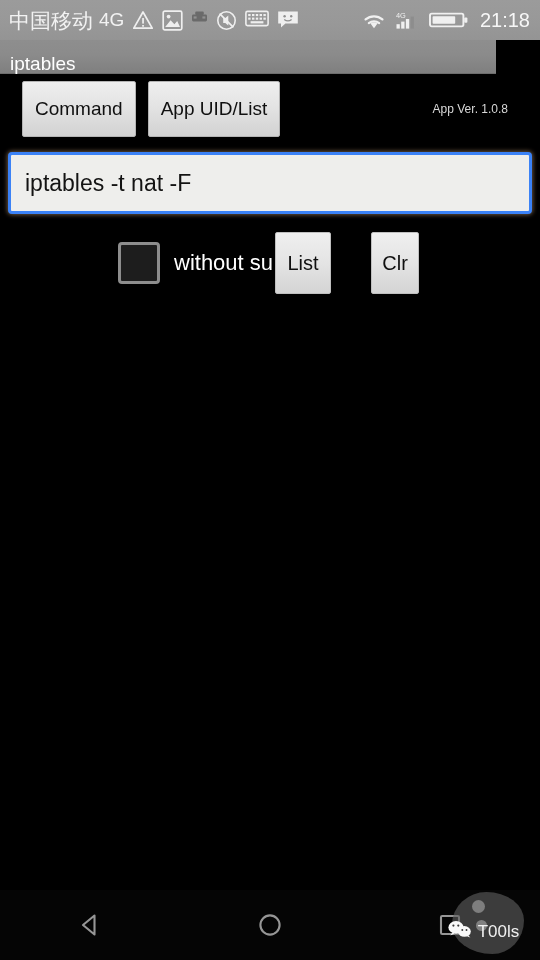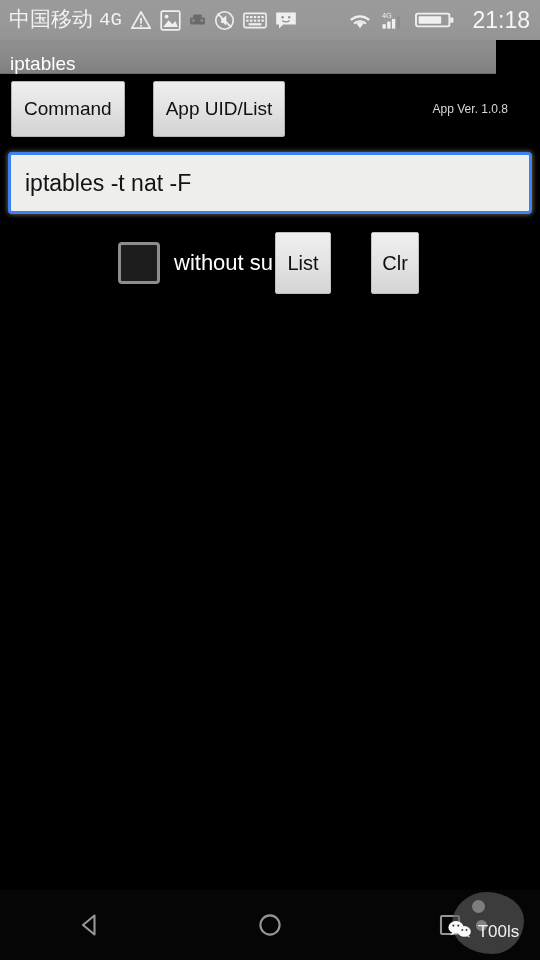--- a/index.html
+++ b/index.html
@@ -29,24 +29,23 @@
     width: 540px;
     height: 40px;
     background: linear-gradient(to bottom, #9b9b9b 0%, #989898 60%, #949494 100%);
     display: flex;
     align-items: center;
     box-sizing: border-box;
     padding: 0 10px 0 9px;
   }
   .sb-left {
     display: flex;
-    align-items: center;
+    align-items: flex-start;
     flex: 1 1 auto;
     min-width: 0;
-    font-family: Liberation Mono, monospace;
   }
   .sb-right {
     display: flex;
     align-items: center;
     gap: 7px;
   }
   .carrier {
     color: #f2f2f2;
     font-size: 21px;
     letter-spacing: 0px;
@@ -64,23 +63,23 @@
     display: inline-flex;
     align-items: center;
     justify-content: center;
     margin-left: 8px;
     flex: none;
   }
   .sb-icon svg { display: block; }
 
   .clock {
     color: #f7f7f7;
-    font-size: 23px;
+    font-size: 20px;
     line-height: 1;
-    margin-left: 10px;
+    margin-left: 4px;
     white-space: nowrap;
   }
 
   
   #title-bar {
     position: absolute;
     left: 0; top: 40px;
     width: 496px;
     height: 34px;
     background: linear-gradient(to bottom, #8e8e8e 0%, #8b8b8b 45%, #7f7f7f 100%);
@@ -98,22 +97,21 @@
 
   
   #tab-row {
     position: absolute;
     left: 0; top: 75px;
     width: 540px;
     height: 68px;
     display: flex;
     align-items: center;
     box-sizing: border-box;
-    padding-left: 11px;
-    gap: 16px;
+    padding-left: 22px;
   }
   .tab-btn {
     background: linear-gradient(to bottom, #efefef 0%, #e2e2e2 50%, #d2d2d2 100%);
     border: 1px solid #b4b4b4;
     border-radius: 2px;
     color: #101010;
     font-size: 19px;
     height: 56px;
     padding: 0 12px;
     box-sizing: border-box;

